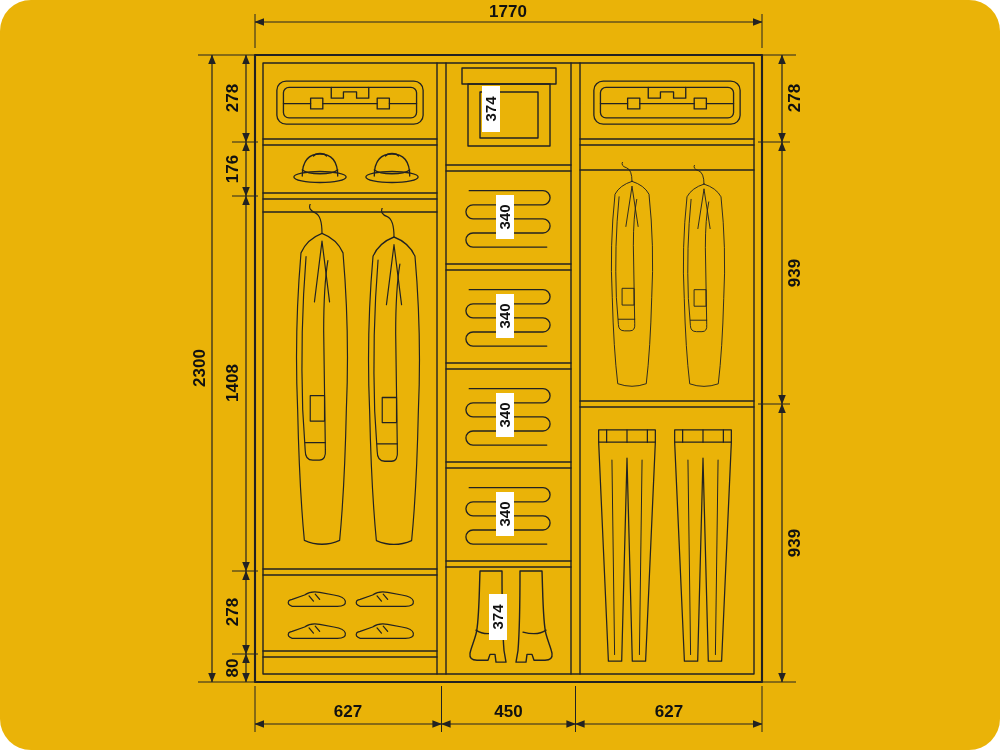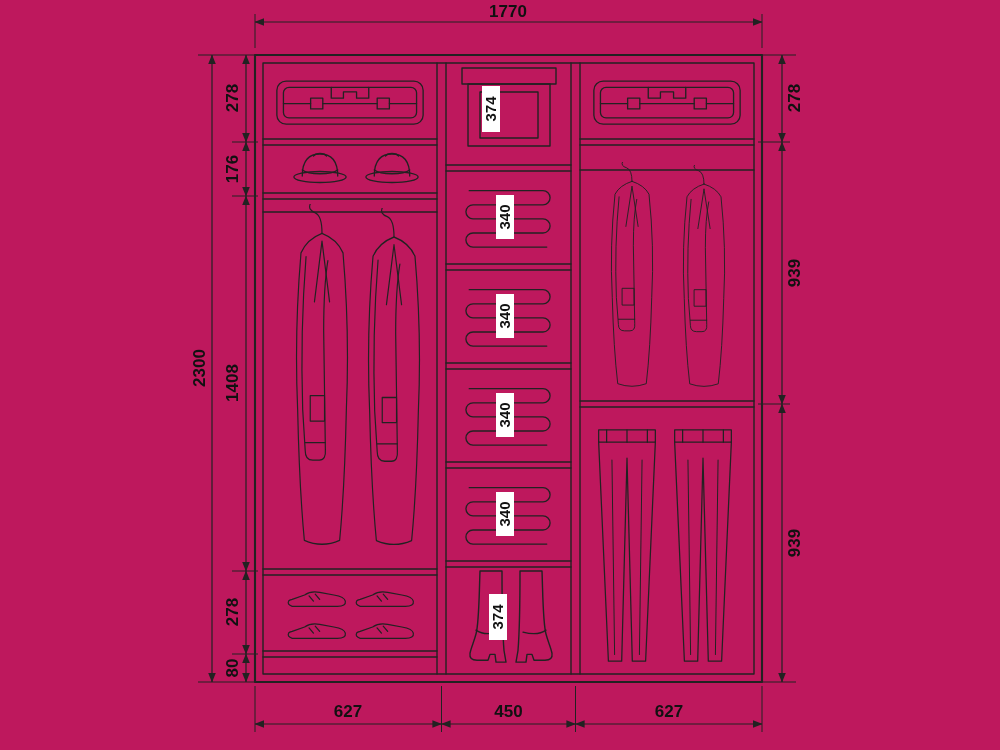--- a/index.html
+++ b/index.html
@@ -1,16 +1,16 @@
 <!DOCTYPE html>
 <html><head>
 <meta charset="utf-8">
 <style>
   html,body{margin:0;padding:0;background:#ffffff;}
-  .stage{width:1000px;height:750px;background:#be185d;position:relative;font-family:"Liberation Sans",sans-serif;}
+  .stage{width:1000px;height:750px;background:#eab308;position:relative;font-family:"Liberation Sans",sans-serif;border-radius:31px;}
   
   .s   {stroke:#222;fill:none;stroke-width:1.4;stroke-linecap:round;stroke-linejoin:round;}
   .s2  {stroke-width:2.1;}
   .thin{stroke-width:1.1;}
   .dim {stroke:#222;fill:none;stroke-width:1.2;}
   .ext {stroke:#222;fill:none;stroke-width:1;}
   .wbg {fill:#ffffff;stroke:none;}
   .dim-text  {font-family:"Liberation Sans",sans-serif;font-size:17px;font-weight:700;fill:#111;}
   .inner-text{font-family:"Liberation Sans",sans-serif;font-size:15px;font-weight:700;fill:#111;}
 </style>

